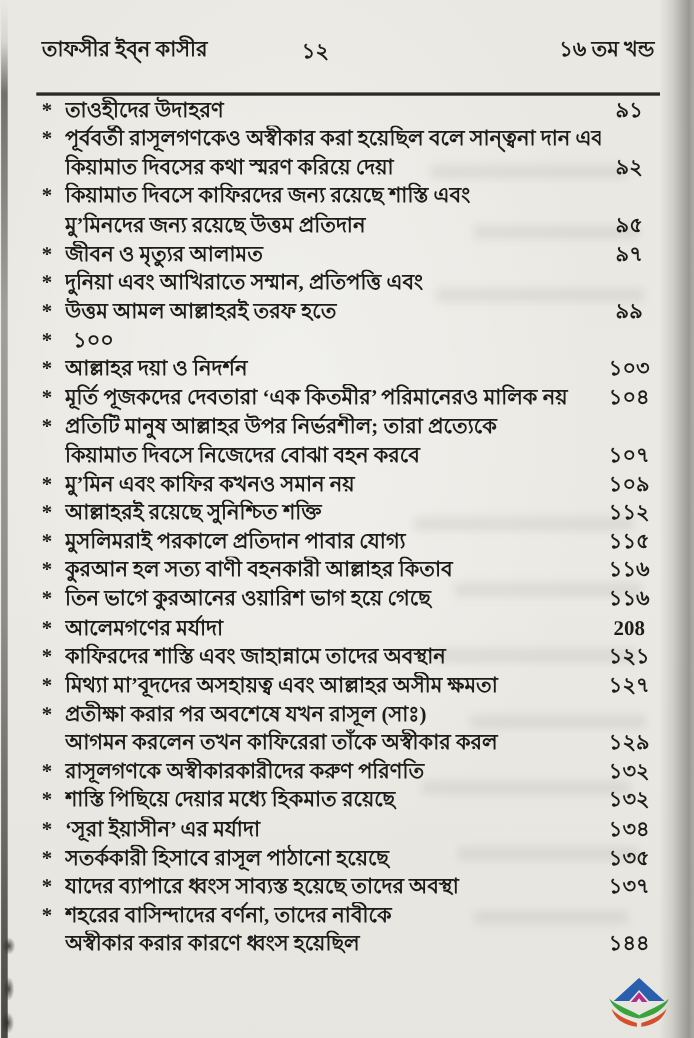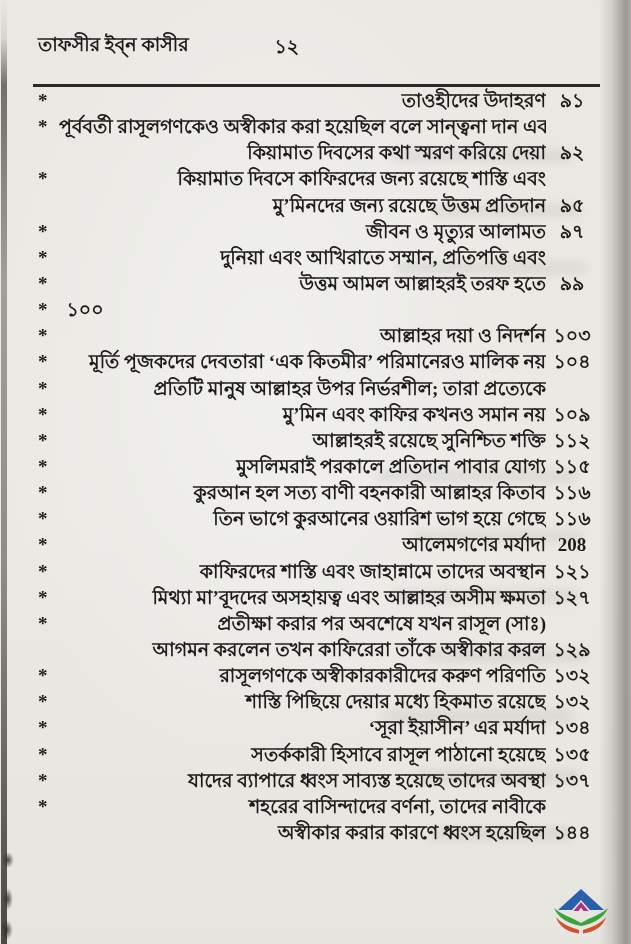--- a/index.html
+++ b/index.html
@@ -49,21 +49,21 @@
     position: absolute; top: 84px; left: 33px; width: 567px; height: 2.5px;
     background: #2a2926;
   }
   
   .toc {
     position: absolute; top: 88px; left: 38px; width: 560px;
     font-size: 19px; font-weight: 600;
   }
   .line { display: flex; align-items: baseline; height: 26.15px; line-height: 26.15px; }
   .star { flex: 0 0 21px; }
-  .txt  { flex: 1 1 auto; white-space: nowrap; overflow: hidden; text-align: right; }
+  .txt  { flex: 1 1 auto; white-space: nowrap; overflow: hidden; }
   .txt .it { }
   .pg   { flex: 0 0 52px; text-align: center; }
   
   .logo { position: absolute; right: 22px; bottom: 9px; width: 56px; height: 46px; }
 </style>
 </head>
 <body>
 
 <div class="page">
 
@@ -74,20 +74,21 @@
   <div class="ghost" style="right:48px;top:530px;width:170px;height:12px;"></div>
   <div class="ghost" style="right:52px;top:590px;width:185px;height:12px;"></div>
   <div class="ghost" style="right:44px;top:650px;width:160px;height:12px;"></div>
   <div class="ghost" style="right:58px;top:710px;width:190px;height:12px;"></div>
   <div class="ghost" style="right:50px;top:770px;width:165px;height:12px;"></div>
   <div class="ghost" style="right:60px;top:828px;width:140px;height:12px;"></div>
 
   <div class="header">
     <span class="h-title">তাফসীর ইব্‌ন কাসীর</span>
     <span class="h-page">১২</span>
+    <span class="h-vol">১৬ তম খন্ড</span>
   </div>
   <div class="rule"></div>
 
   <div class="toc">
       <div>
         <div class="line">
           <span class="star">*</span>
           <span class="txt"><span>তাওহীদের উদাহরণ</span></span>
           <span class="pg">৯১</span>
         </div>
@@ -155,20 +156,25 @@
           <span class="star">*</span>
           <span class="txt"><span>মূর্তি পূজকদের দেবতারা ‘</span><span class="it">এক কিতমীর</span><span>’ পরিমানেরও মালিক নয়</span></span>
           <span class="pg">১০৪</span>
         </div>
       </div>
       <div>
         <div class="line">
           <span class="star">*</span>
           <span class="txt"><span>প্রতিটি মানুষ আল্লাহর উপর নির্ভরশীল; তারা প্রত্যেকে</span></span>
           <span class="pg"></span>
+        </div>
+        <div class="line">
+          <span class="star"></span>
+          <span class="txt"><span>কিয়ামাত দিবসে নিজেদের বোঝা বহন করবে</span></span>
+          <span class="pg">১০৭</span>
         </div>
       </div>
       <div>
         <div class="line">
           <span class="star">*</span>
           <span class="txt"><span>মু’মিন এবং কাফির কখনও সমান নয়</span></span>
           <span class="pg">১০৯</span>
         </div>
       </div>
       <div>

